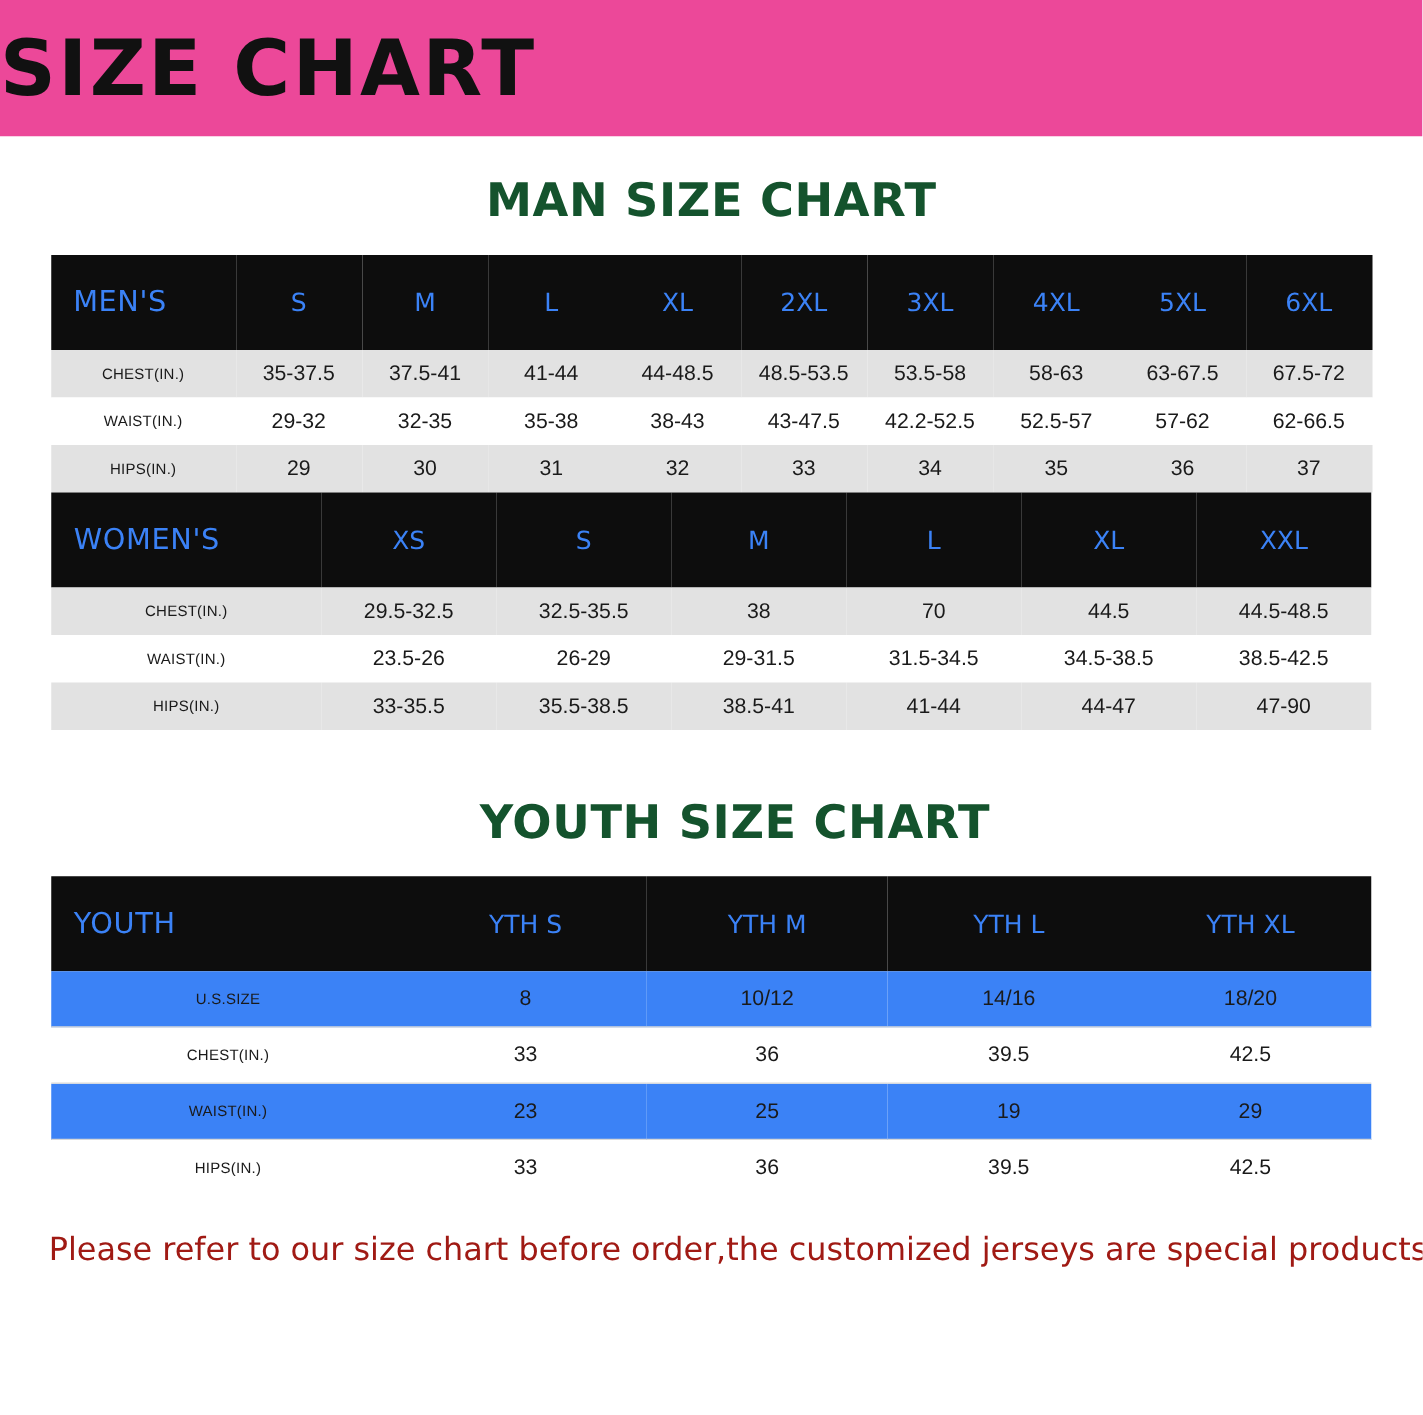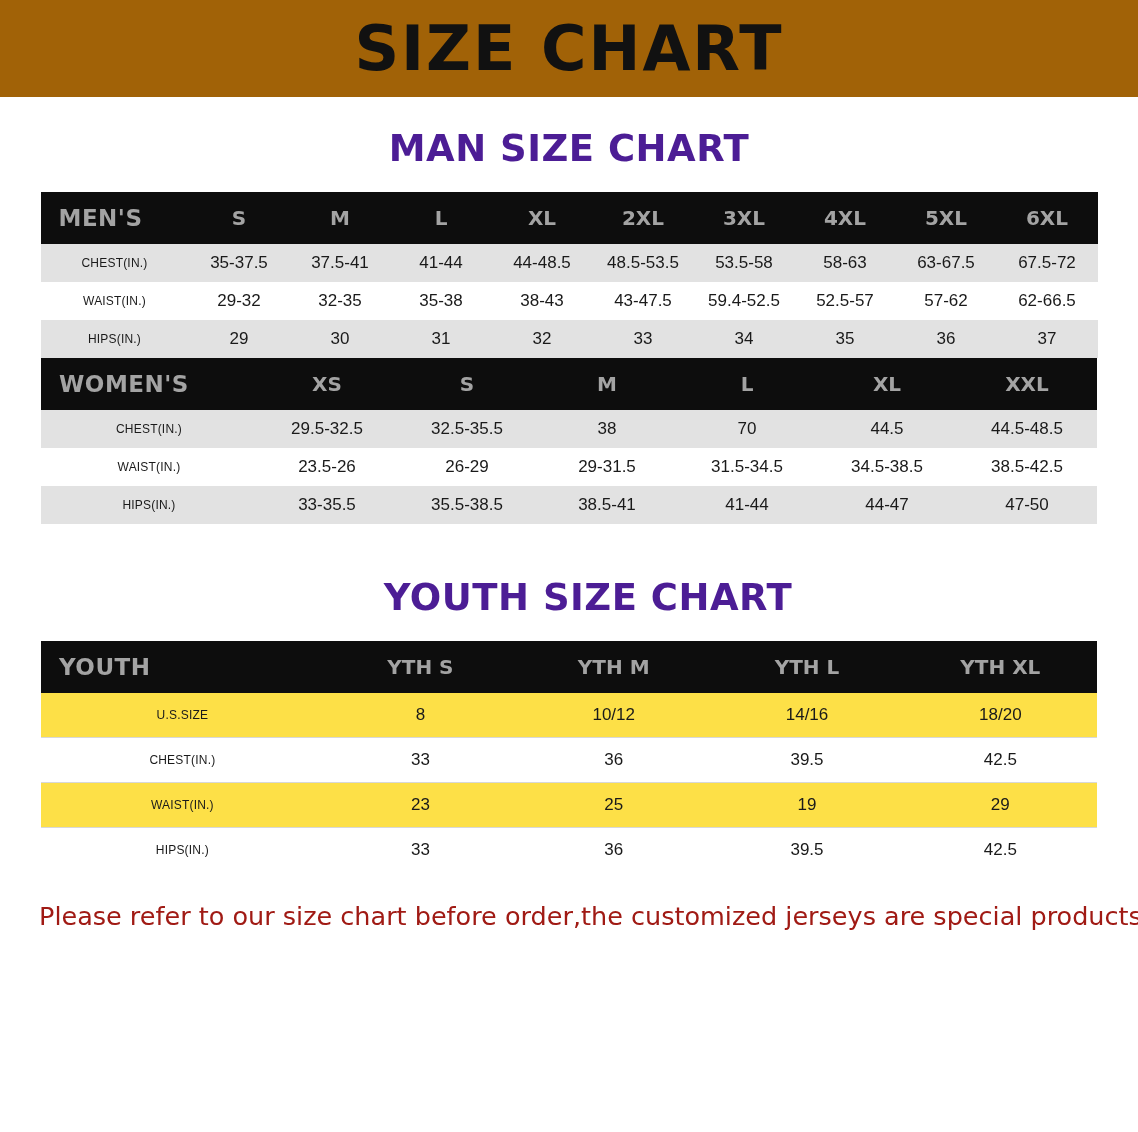--- a/index.html
+++ b/index.html
@@ -16,67 +16,67 @@
   .page {
     position: relative;
     width: 1138px;
     height: 1132px;
     background: #ffffff;
   }
 
   
   .banner {
     width: 100%;
-    height: 97px;
-    background: #a16207;
+    height: 109px;
+    background: #ec4899;
     display: flex;
     align-items: center;
-    justify-content: center;
+    justify-content: flex-start;
   }
   .banner-title {
     font-family: "DejaVu Sans", sans-serif;
     font-weight: bold;
     font-size: 62px;
     letter-spacing: 2px;
     color: #111111;
     line-height: 1;
   }
 
   
   .section-title {
     text-align: center;
     font-family: "DejaVu Sans", sans-serif;
     font-weight: bold;
     font-size: 37px;
-    color: #4c1d95;
+    color: #14532d;
     letter-spacing: 0.5px;
   }
   .st-man   { margin-top: 30px; margin-bottom: 22px; }
   .st-women { margin-top: 46px; margin-bottom: 22px; }
   .st-youth { margin-top: 52px; margin-bottom: 22px; padding-left: 38px; }
 
   
   table {
     border-collapse: collapse;
     table-layout: fixed;
   }
   .tbl-wrap {
     display: flex;
     justify-content: center;
   }
   .size-table {
     width: 1056px;
   }
   .size-table thead th {
     background: #0d0d0d;
-    color: #a3a3a3;
+    color: #3b82f6;
     font-family: "DejaVu Sans", sans-serif;
-    font-weight: bold;
+    font-weight: normal;
     font-size: 20px;
-    padding: 13px 2px;
+    padding: 25px 2px;
     text-align: center;
     white-space: nowrap;
   }
   .size-table thead th.lead {
     text-align: left;
     padding-left: 18px;
     font-size: 23px;
     letter-spacing: 0.5px;
   }
   .size-table tbody td {
@@ -93,21 +93,21 @@
     letter-spacing: 0.2px;
   }
   .row-shade td { background: #e2e2e2; }
   .row-plain td { background: #ffffff; }
 
   
   .youth-table tbody td {
     padding: 12px 2px;
     font-size: 17px;
   }
-  .youth-table tbody tr.row-shade td { background: #fde047; }
+  .youth-table tbody tr.row-shade td { background: #3b82f6; }
   .youth-table tbody tr.row-plain td { background: #ffffff; }
   .youth-table tbody tr td { border-bottom: 1px solid #d8d8d8; }
   .youth-table tbody tr:last-child td { border-bottom: none; }
 
   
   .disclaimer {
     margin: 26px auto 0 auto;
     width: 1060px;
     text-align: center;
     color: #a01a14;
@@ -168,21 +168,21 @@
           <td>63-67.5</td>
           <td>67.5-72</td>
         </tr>
         <tr class="row-plain">
           <td class="lead">WAIST(IN.)</td>
           <td>29-32</td>
           <td>32-35</td>
           <td>35-38</td>
           <td>38-43</td>
           <td>43-47.5</td>
-          <td>59.4-52.5</td>
+          <td>42.2-52.5</td>
           <td>52.5-57</td>
           <td>57-62</td>
           <td>62-66.5</td>
         </tr>
         <tr class="row-shade">
           <td class="lead">HIPS(IN.)</td>
           <td>29</td>
           <td>30</td>
           <td>31</td>
           <td>32</td>
@@ -237,21 +237,21 @@
           <td>34.5-38.5</td>
           <td>38.5-42.5</td>
         </tr>
         <tr class="row-shade">
           <td class="lead">HIPS(IN.)</td>
           <td>33-35.5</td>
           <td>35.5-38.5</td>
           <td>38.5-41</td>
           <td>41-44</td>
           <td>44-47</td>
-          <td>47-50</td>
+          <td>47-90</td>
         </tr>
       </tbody>
     </table>
   </div>
 
   <div class="section-title st-youth">YOUTH SIZE CHART</div>
   <div class="tbl-wrap">
     <table class="size-table youth-table">
       <colgroup>
         <col style="width:256px">

